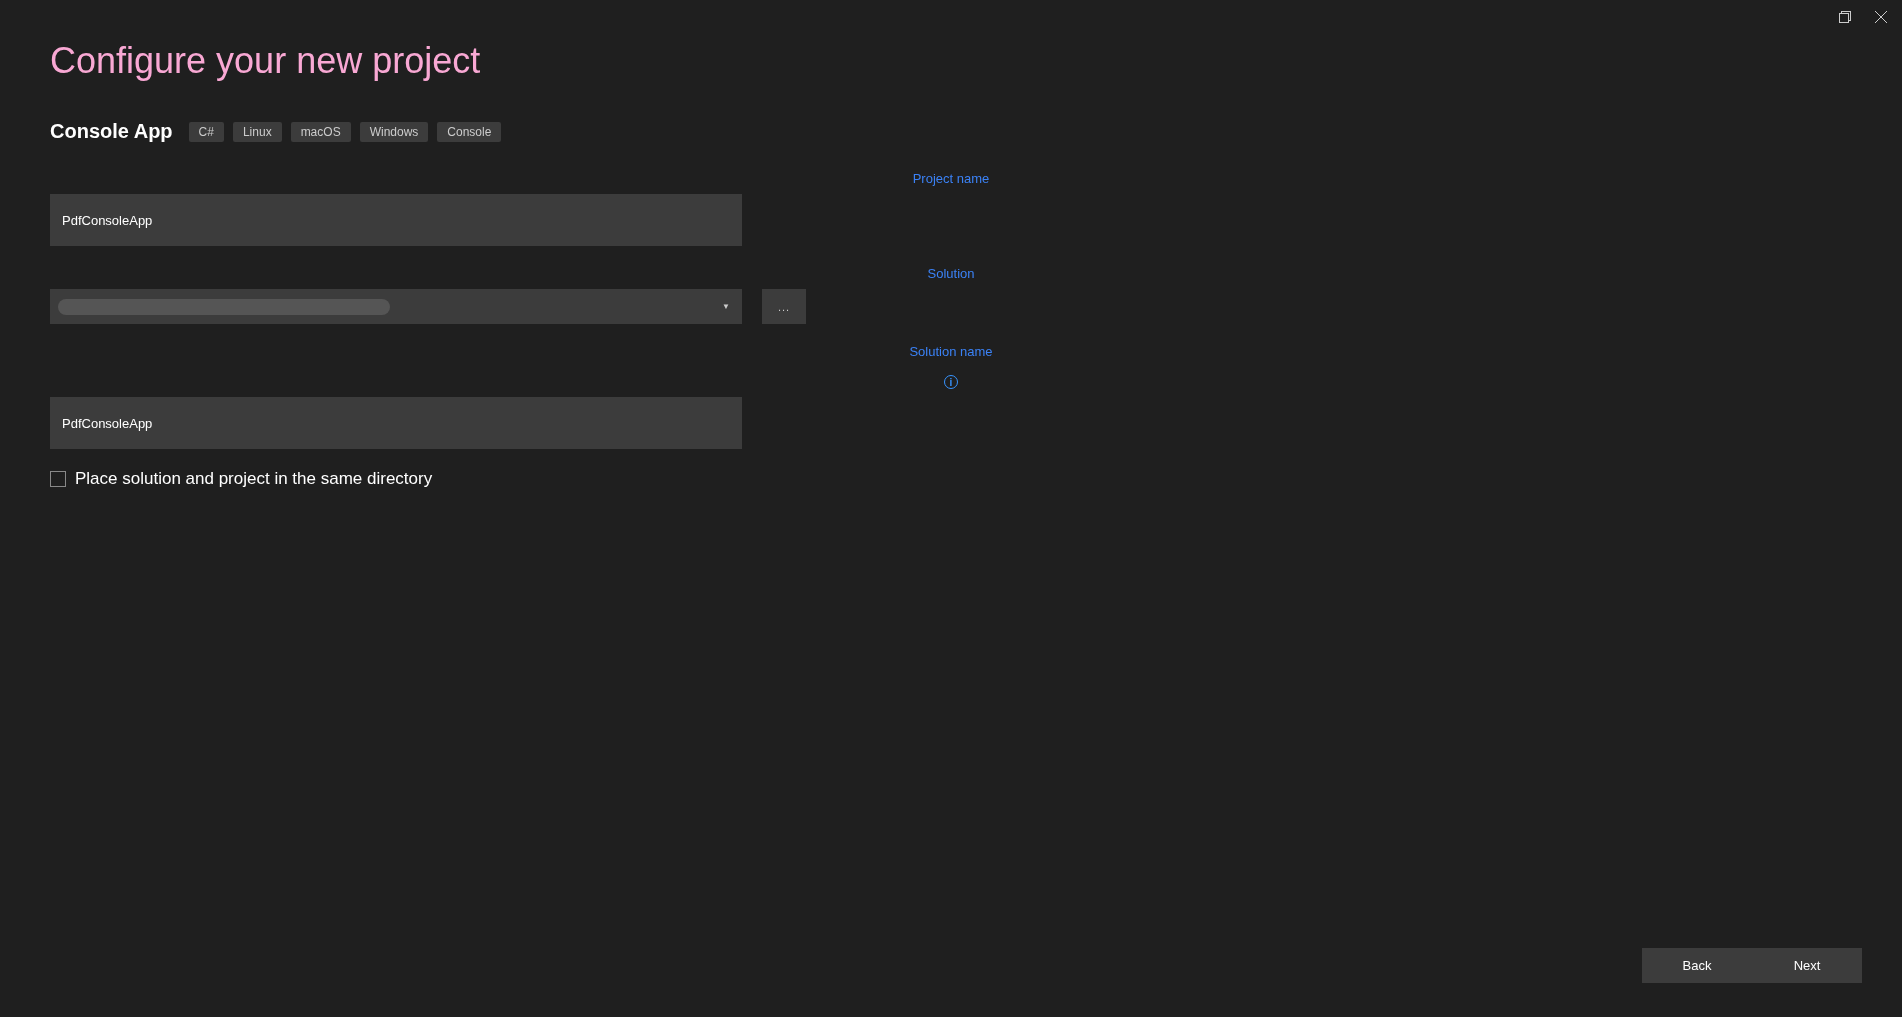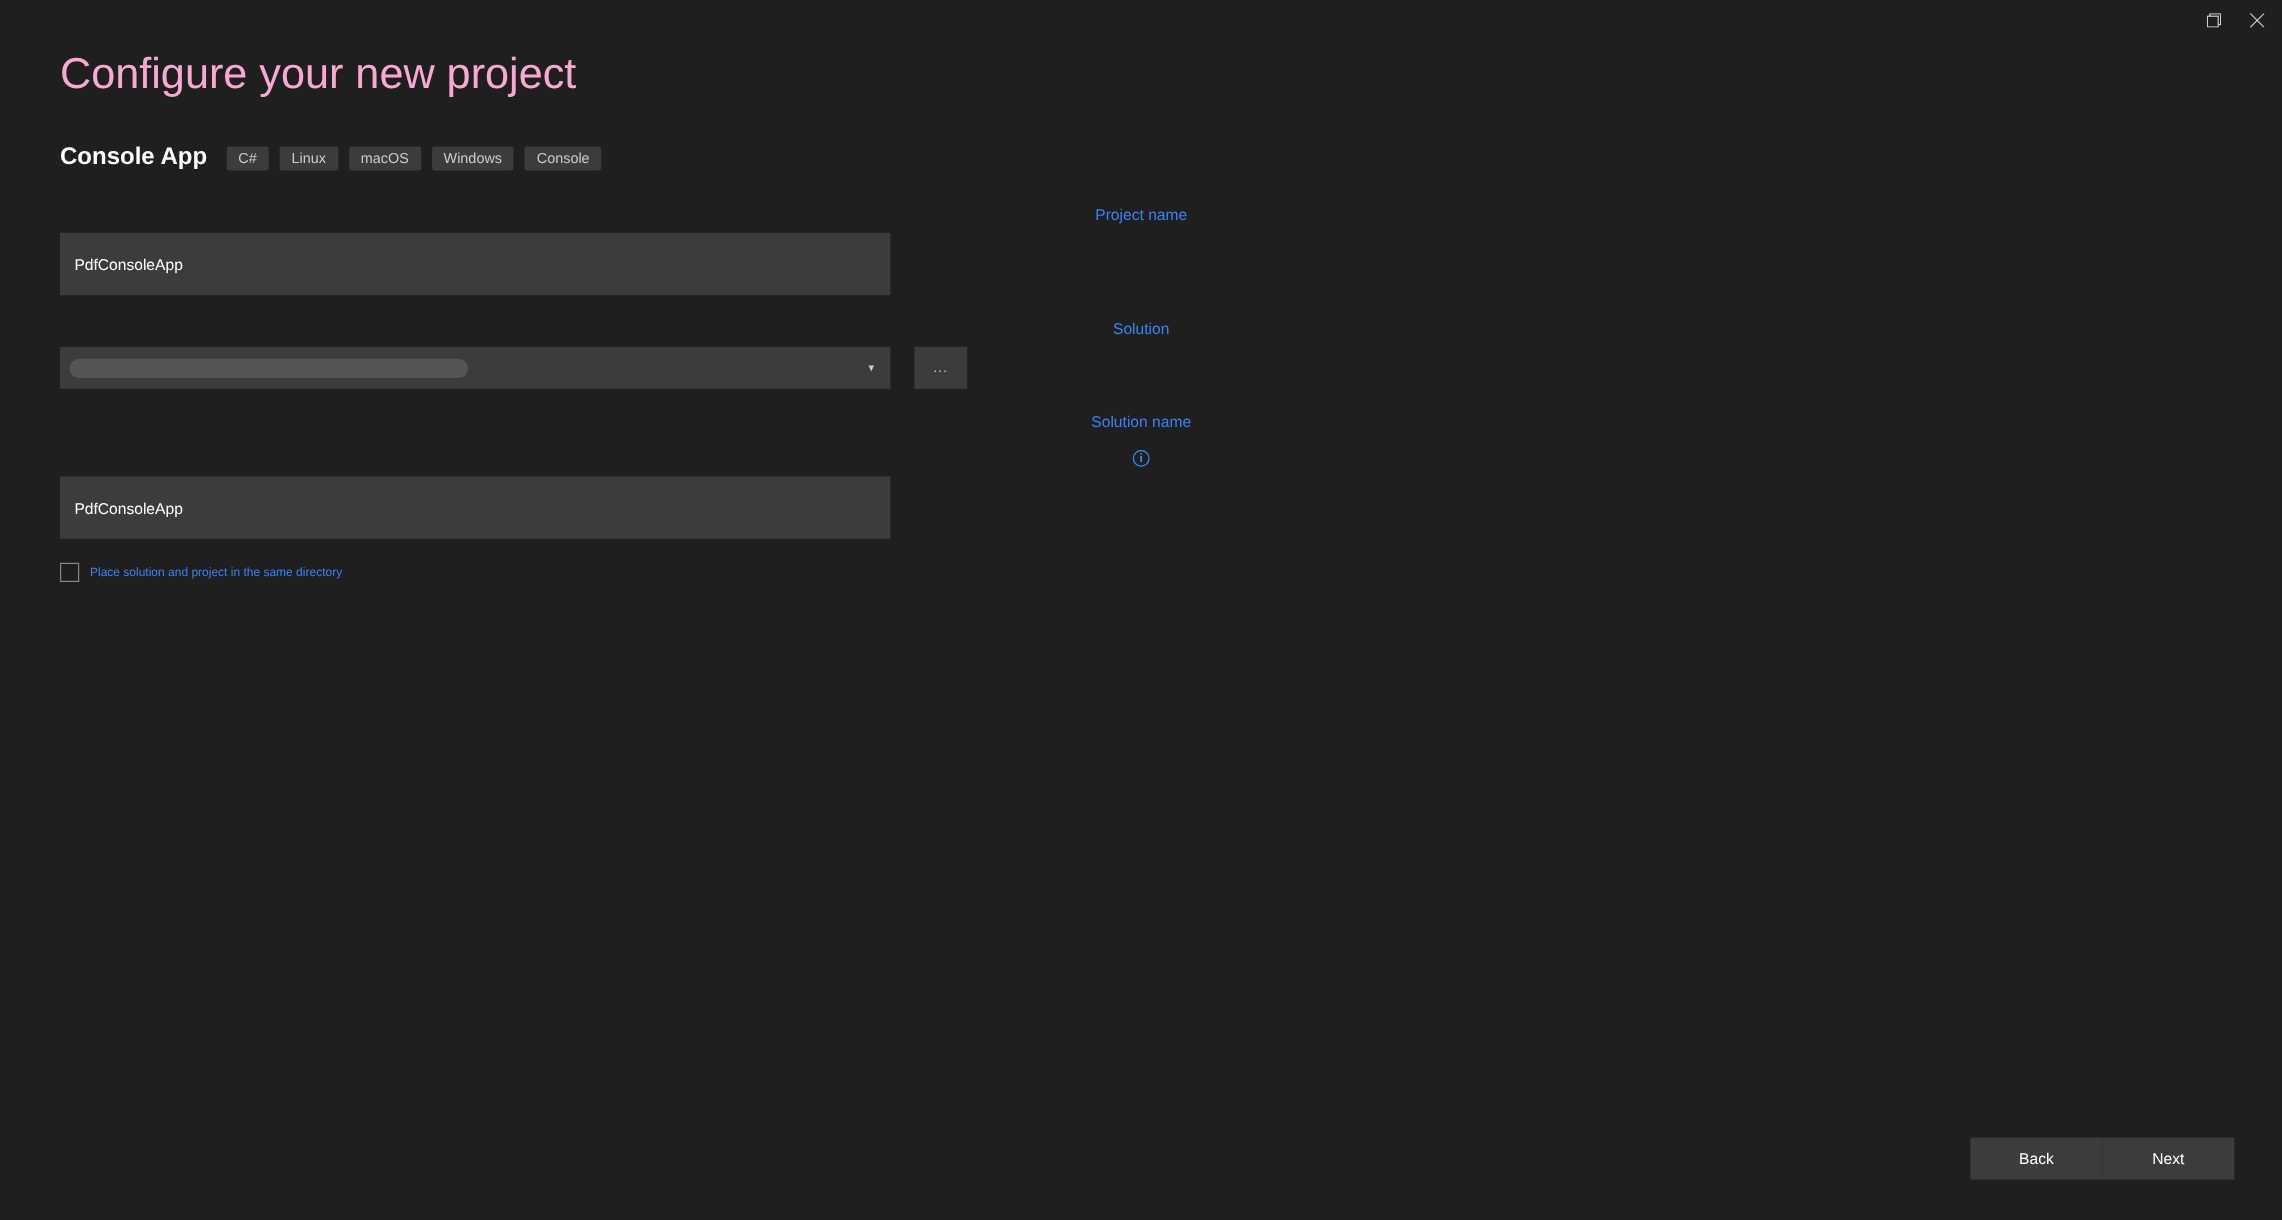--- a/index.html
+++ b/index.html
@@ -171,22 +171,22 @@
 
     .checkbox {
       width: 16px;
       height: 16px;
       border: 1px solid #888888;
       background-color: transparent;
       cursor: pointer;
     }
 
     .checkbox-label {
-      font-size: 10px;
-      color: #3b82f6;
+      font-size: 17px;
+      color: #ffffff;
       text-align: right;
     }
 
     .footer {
       position: absolute;
       bottom: 34px;
       right: 40px;
       display: flex;
     }
 

